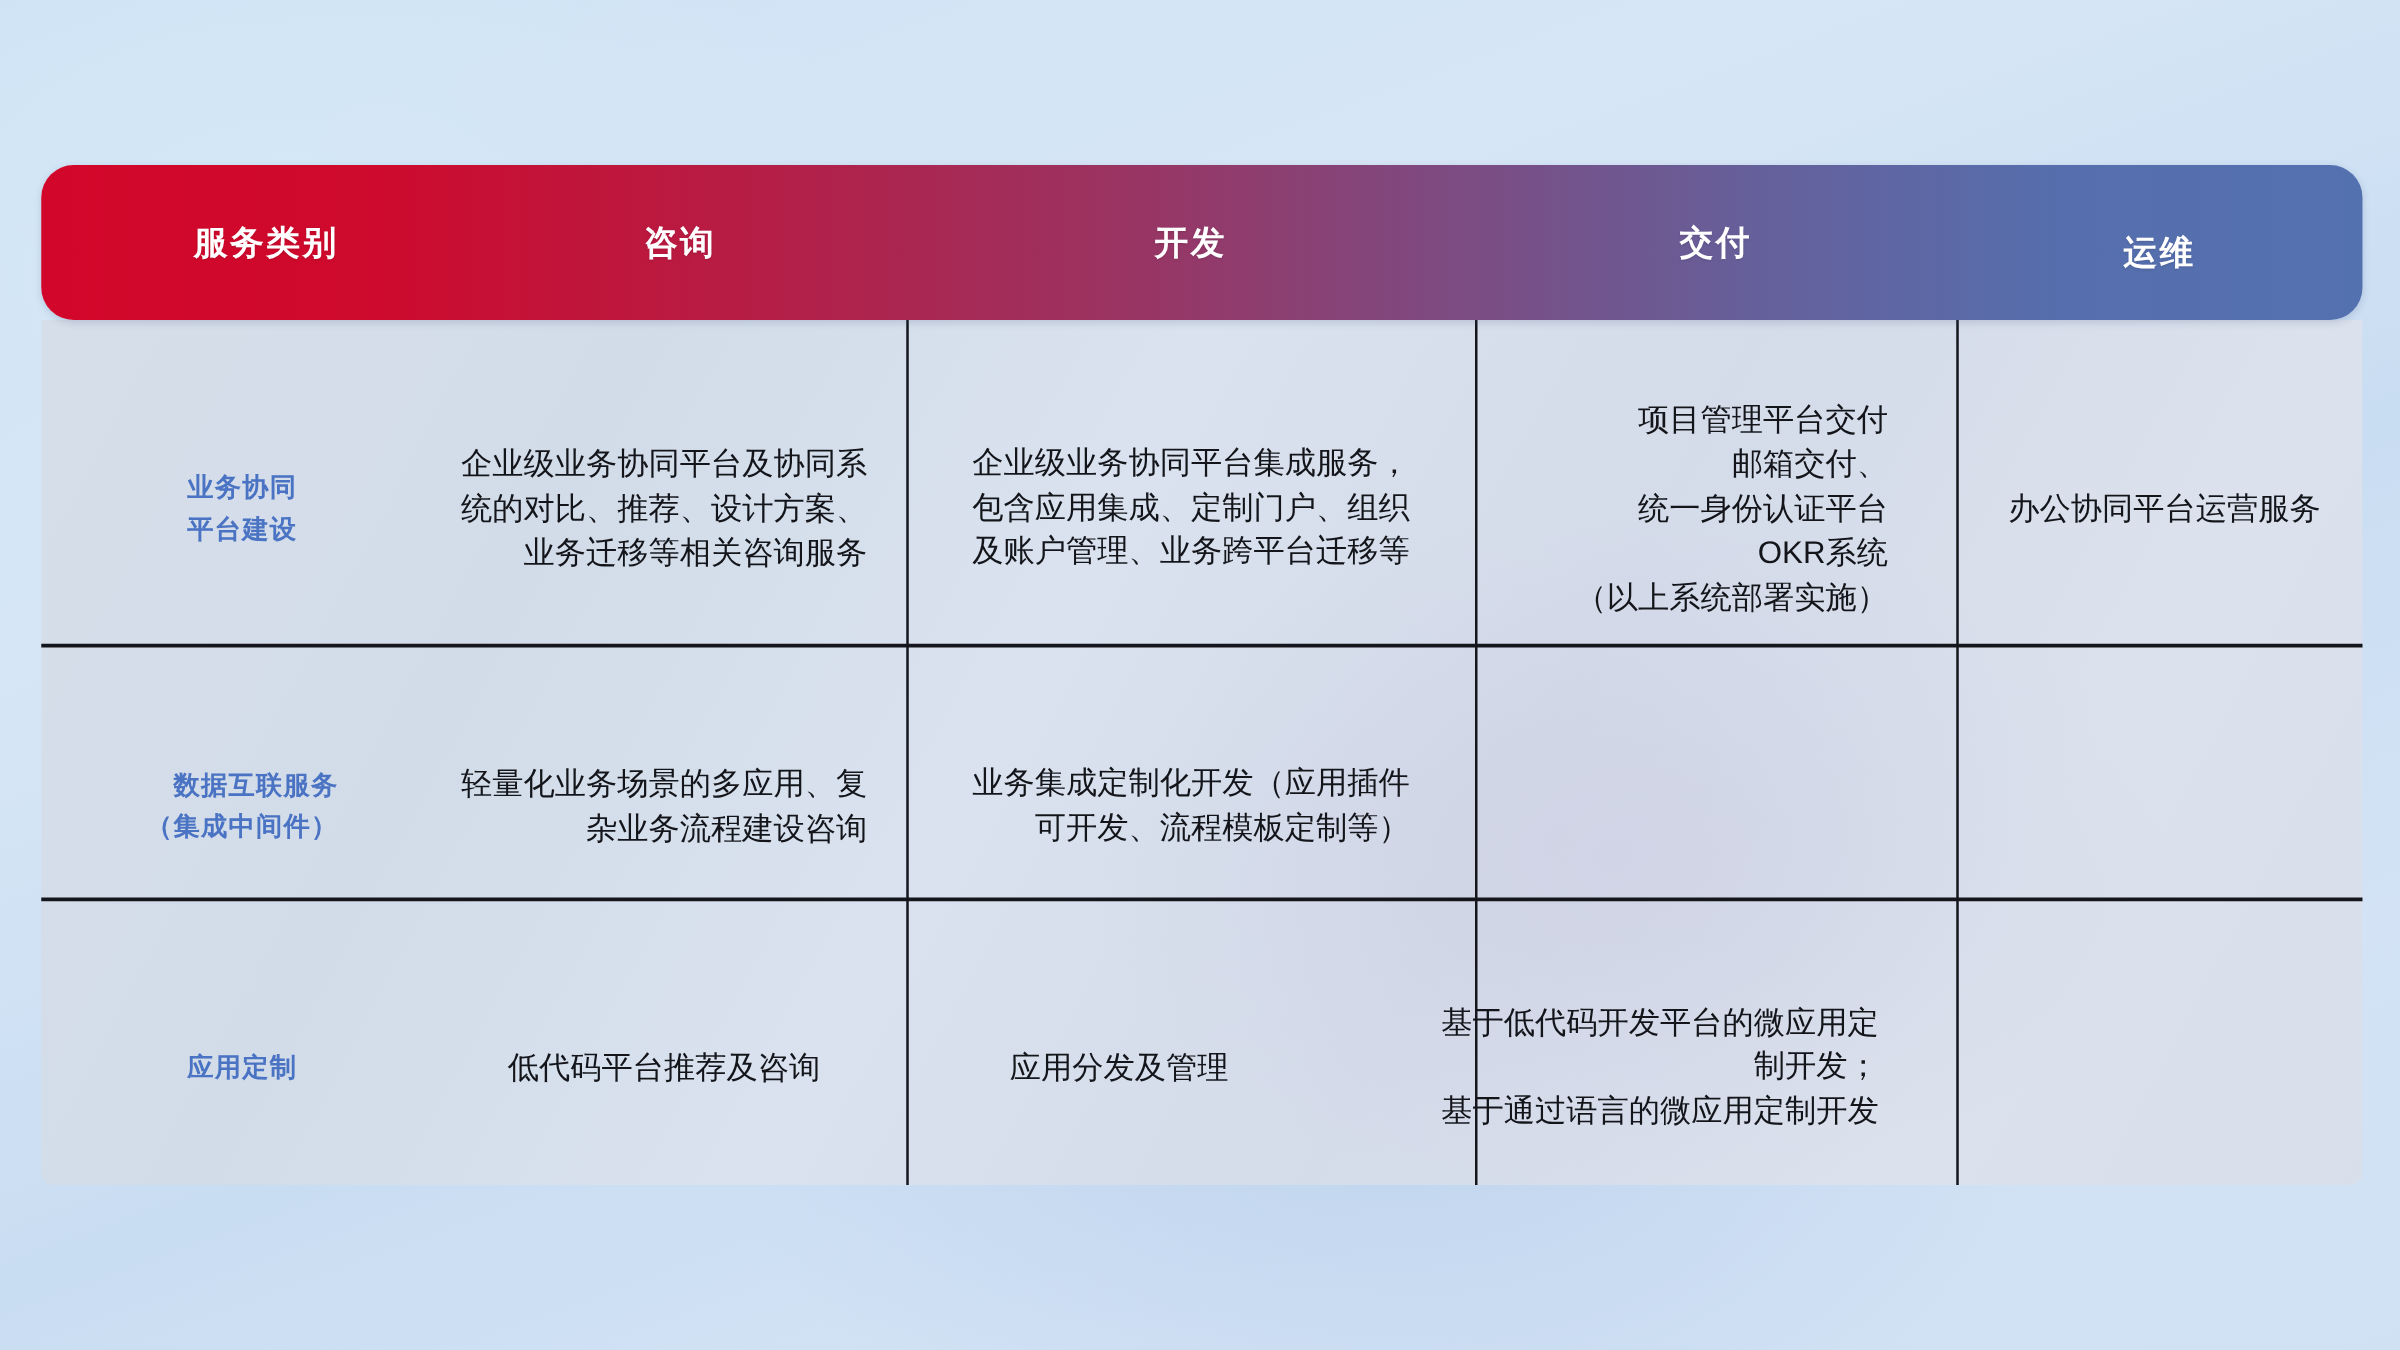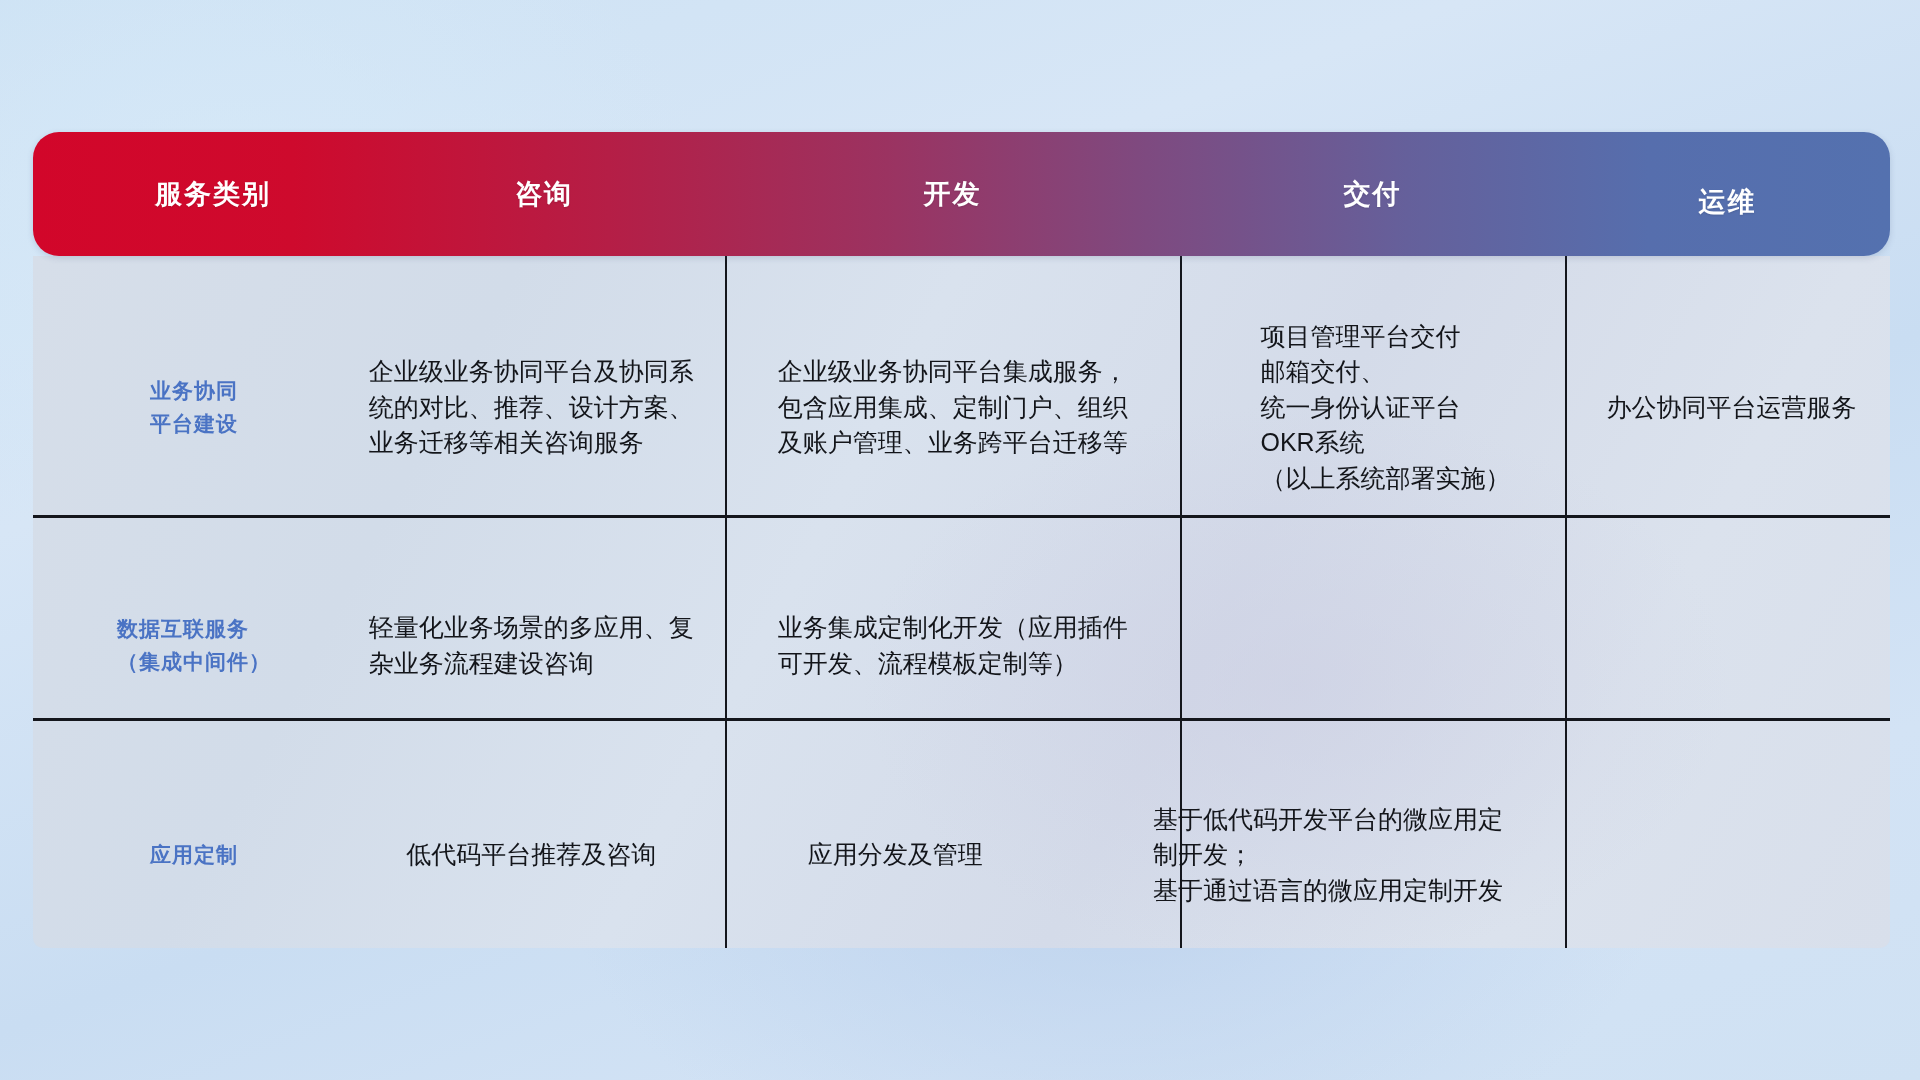--- a/index.html
+++ b/index.html
@@ -119,33 +119,33 @@
   }
   .row-1 { top: 124px; height: 259px; }
   .row-2 { top: 390px; height: 203px; }
   .row-3 { top: 586px; height: 230px; }
 
   .cell {
     box-sizing: border-box;
     display: flex;
     align-items: center;
     justify-content: center;
-    text-align: left;
+    text-align: right;
     height: 100%;
     padding: 0 12px;
     color: #13151a;
     font-size: 25px;
     line-height: 1.42;
     white-space: pre-line;
     margin-top: 44px;
   }
 
   .c-1 { width: 330px; }
   .c-2 { width: 362px; }
-  .c-3 { width: 503px; }
+  .c-3 { width: 503px; font-family: Liberation Mono, monospace; }
   .c-4 { width: 385px; }
   .c-5 { width: 325px; }
 
   .cat {
     color: #4a73c4;
     font-weight: bold;
     font-size: 21px;
     line-height: 1.55;
     letter-spacing: 1px;
   }

